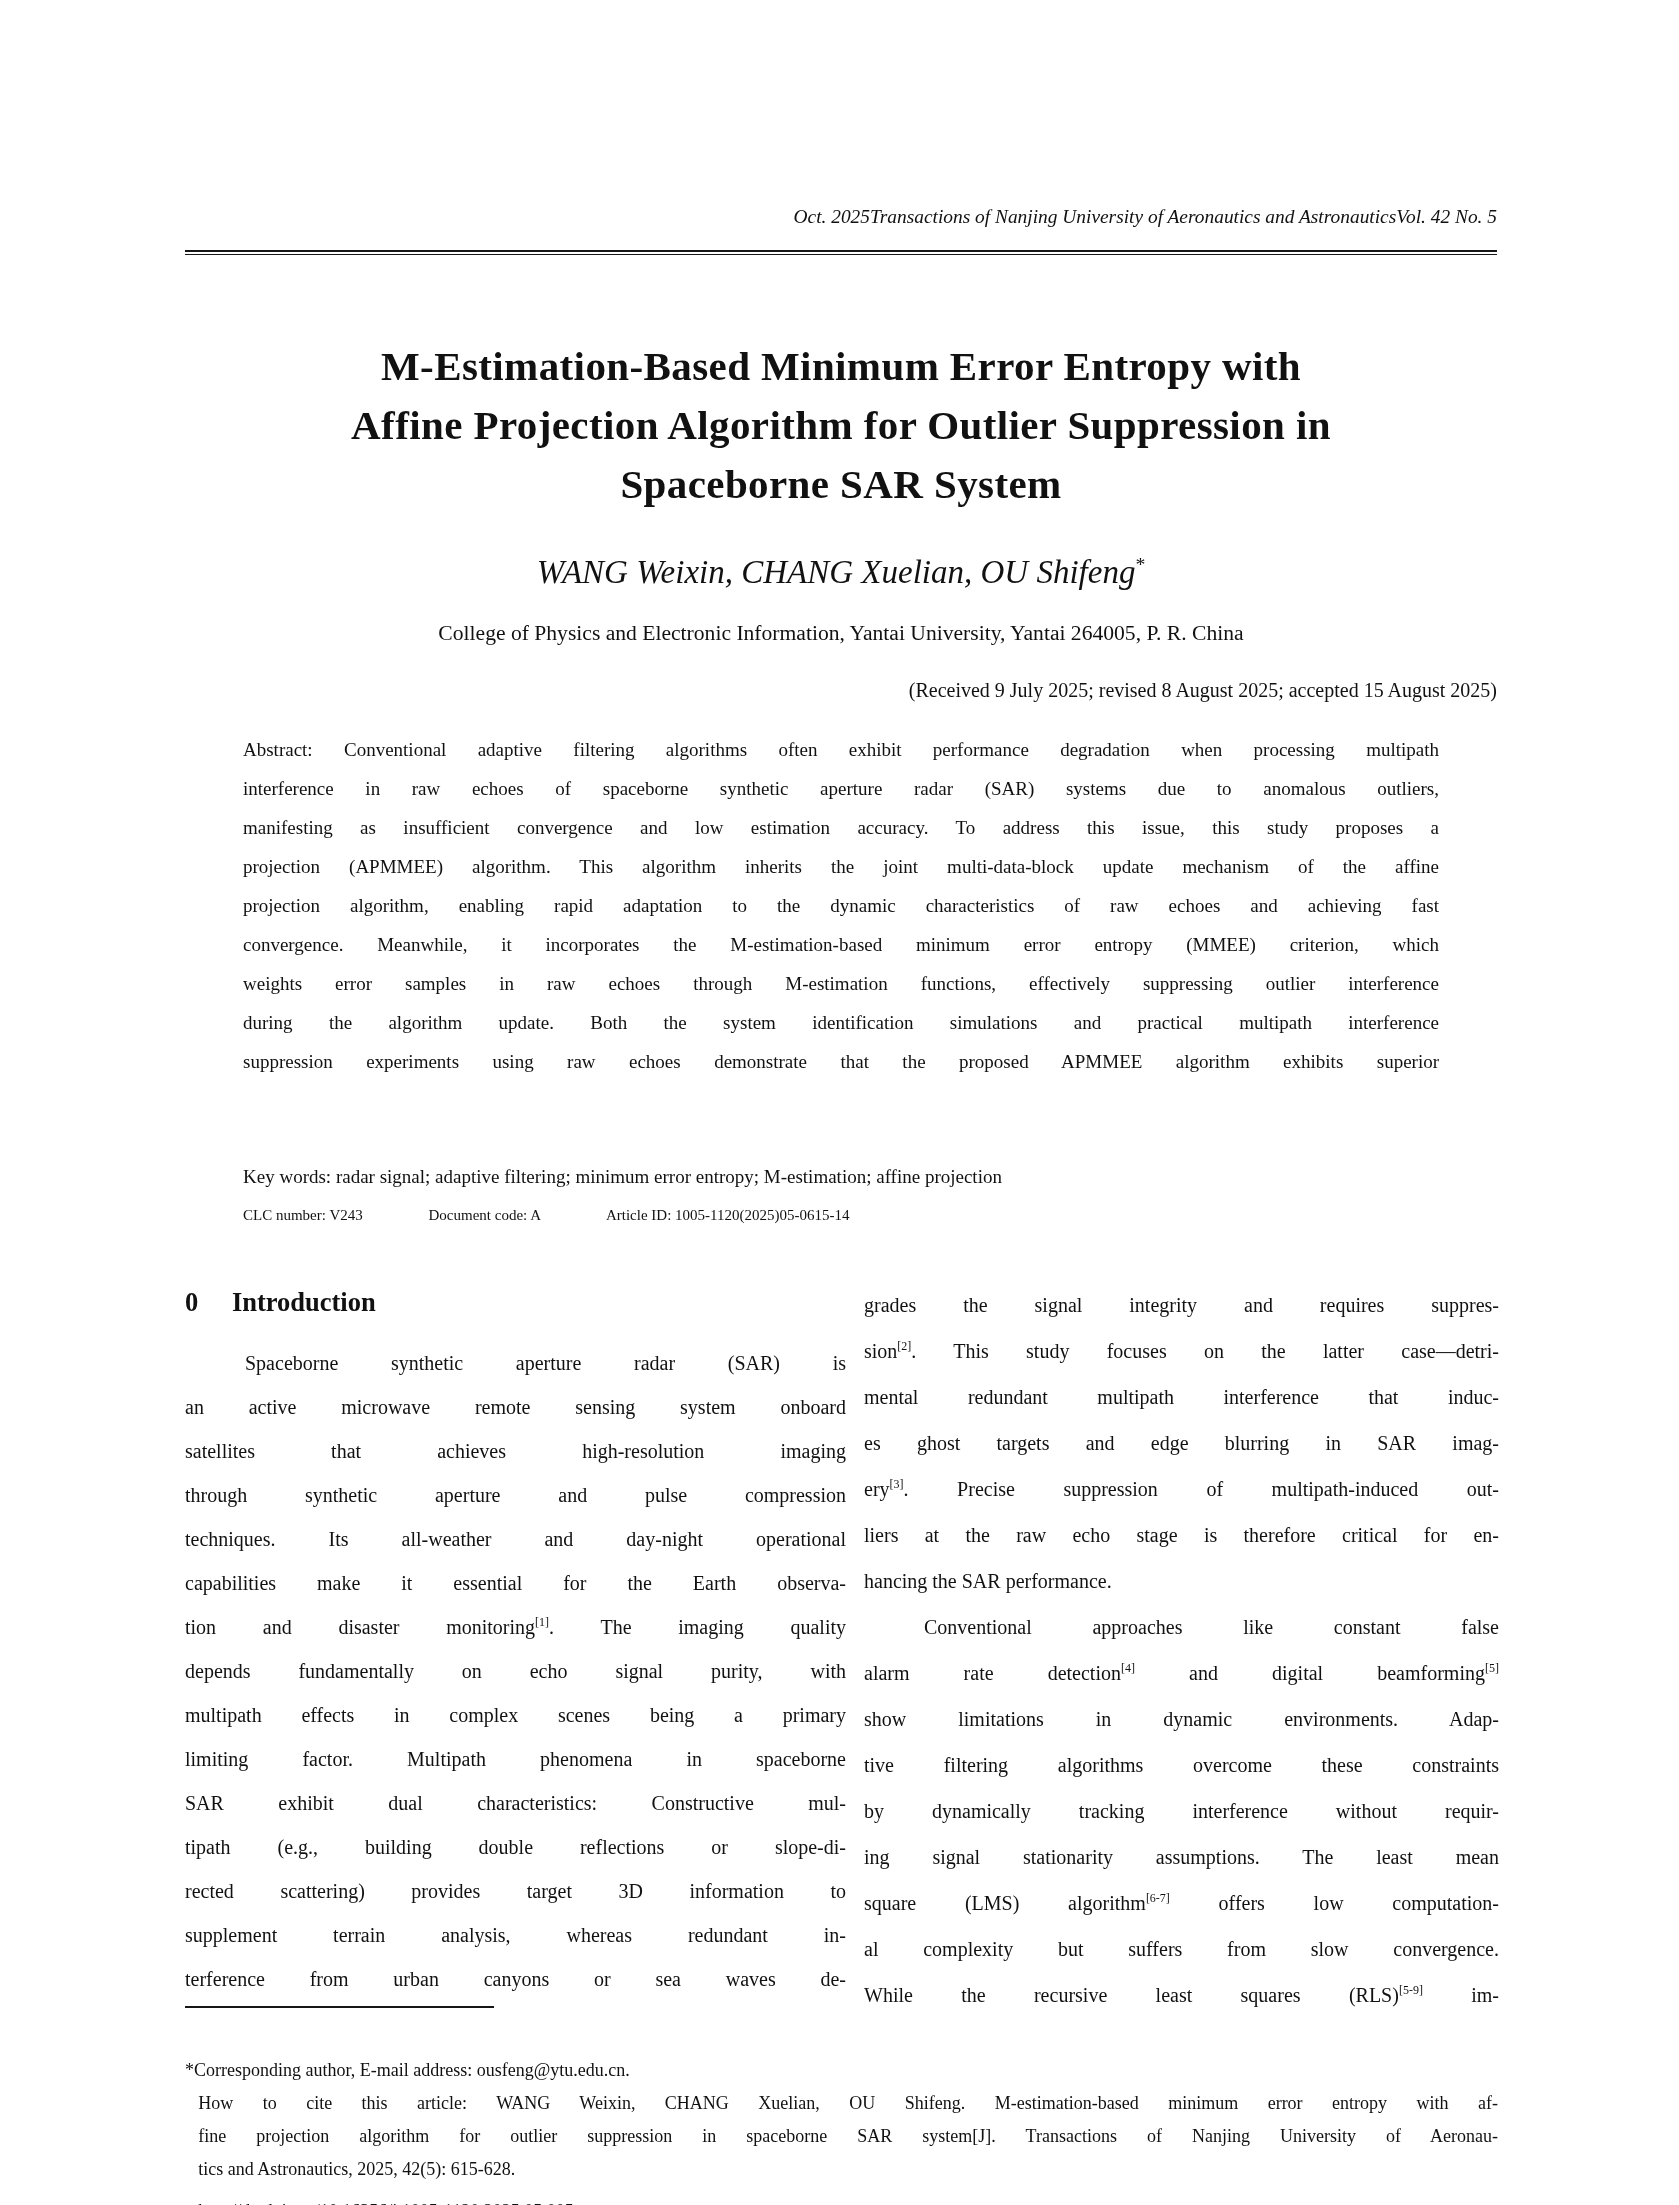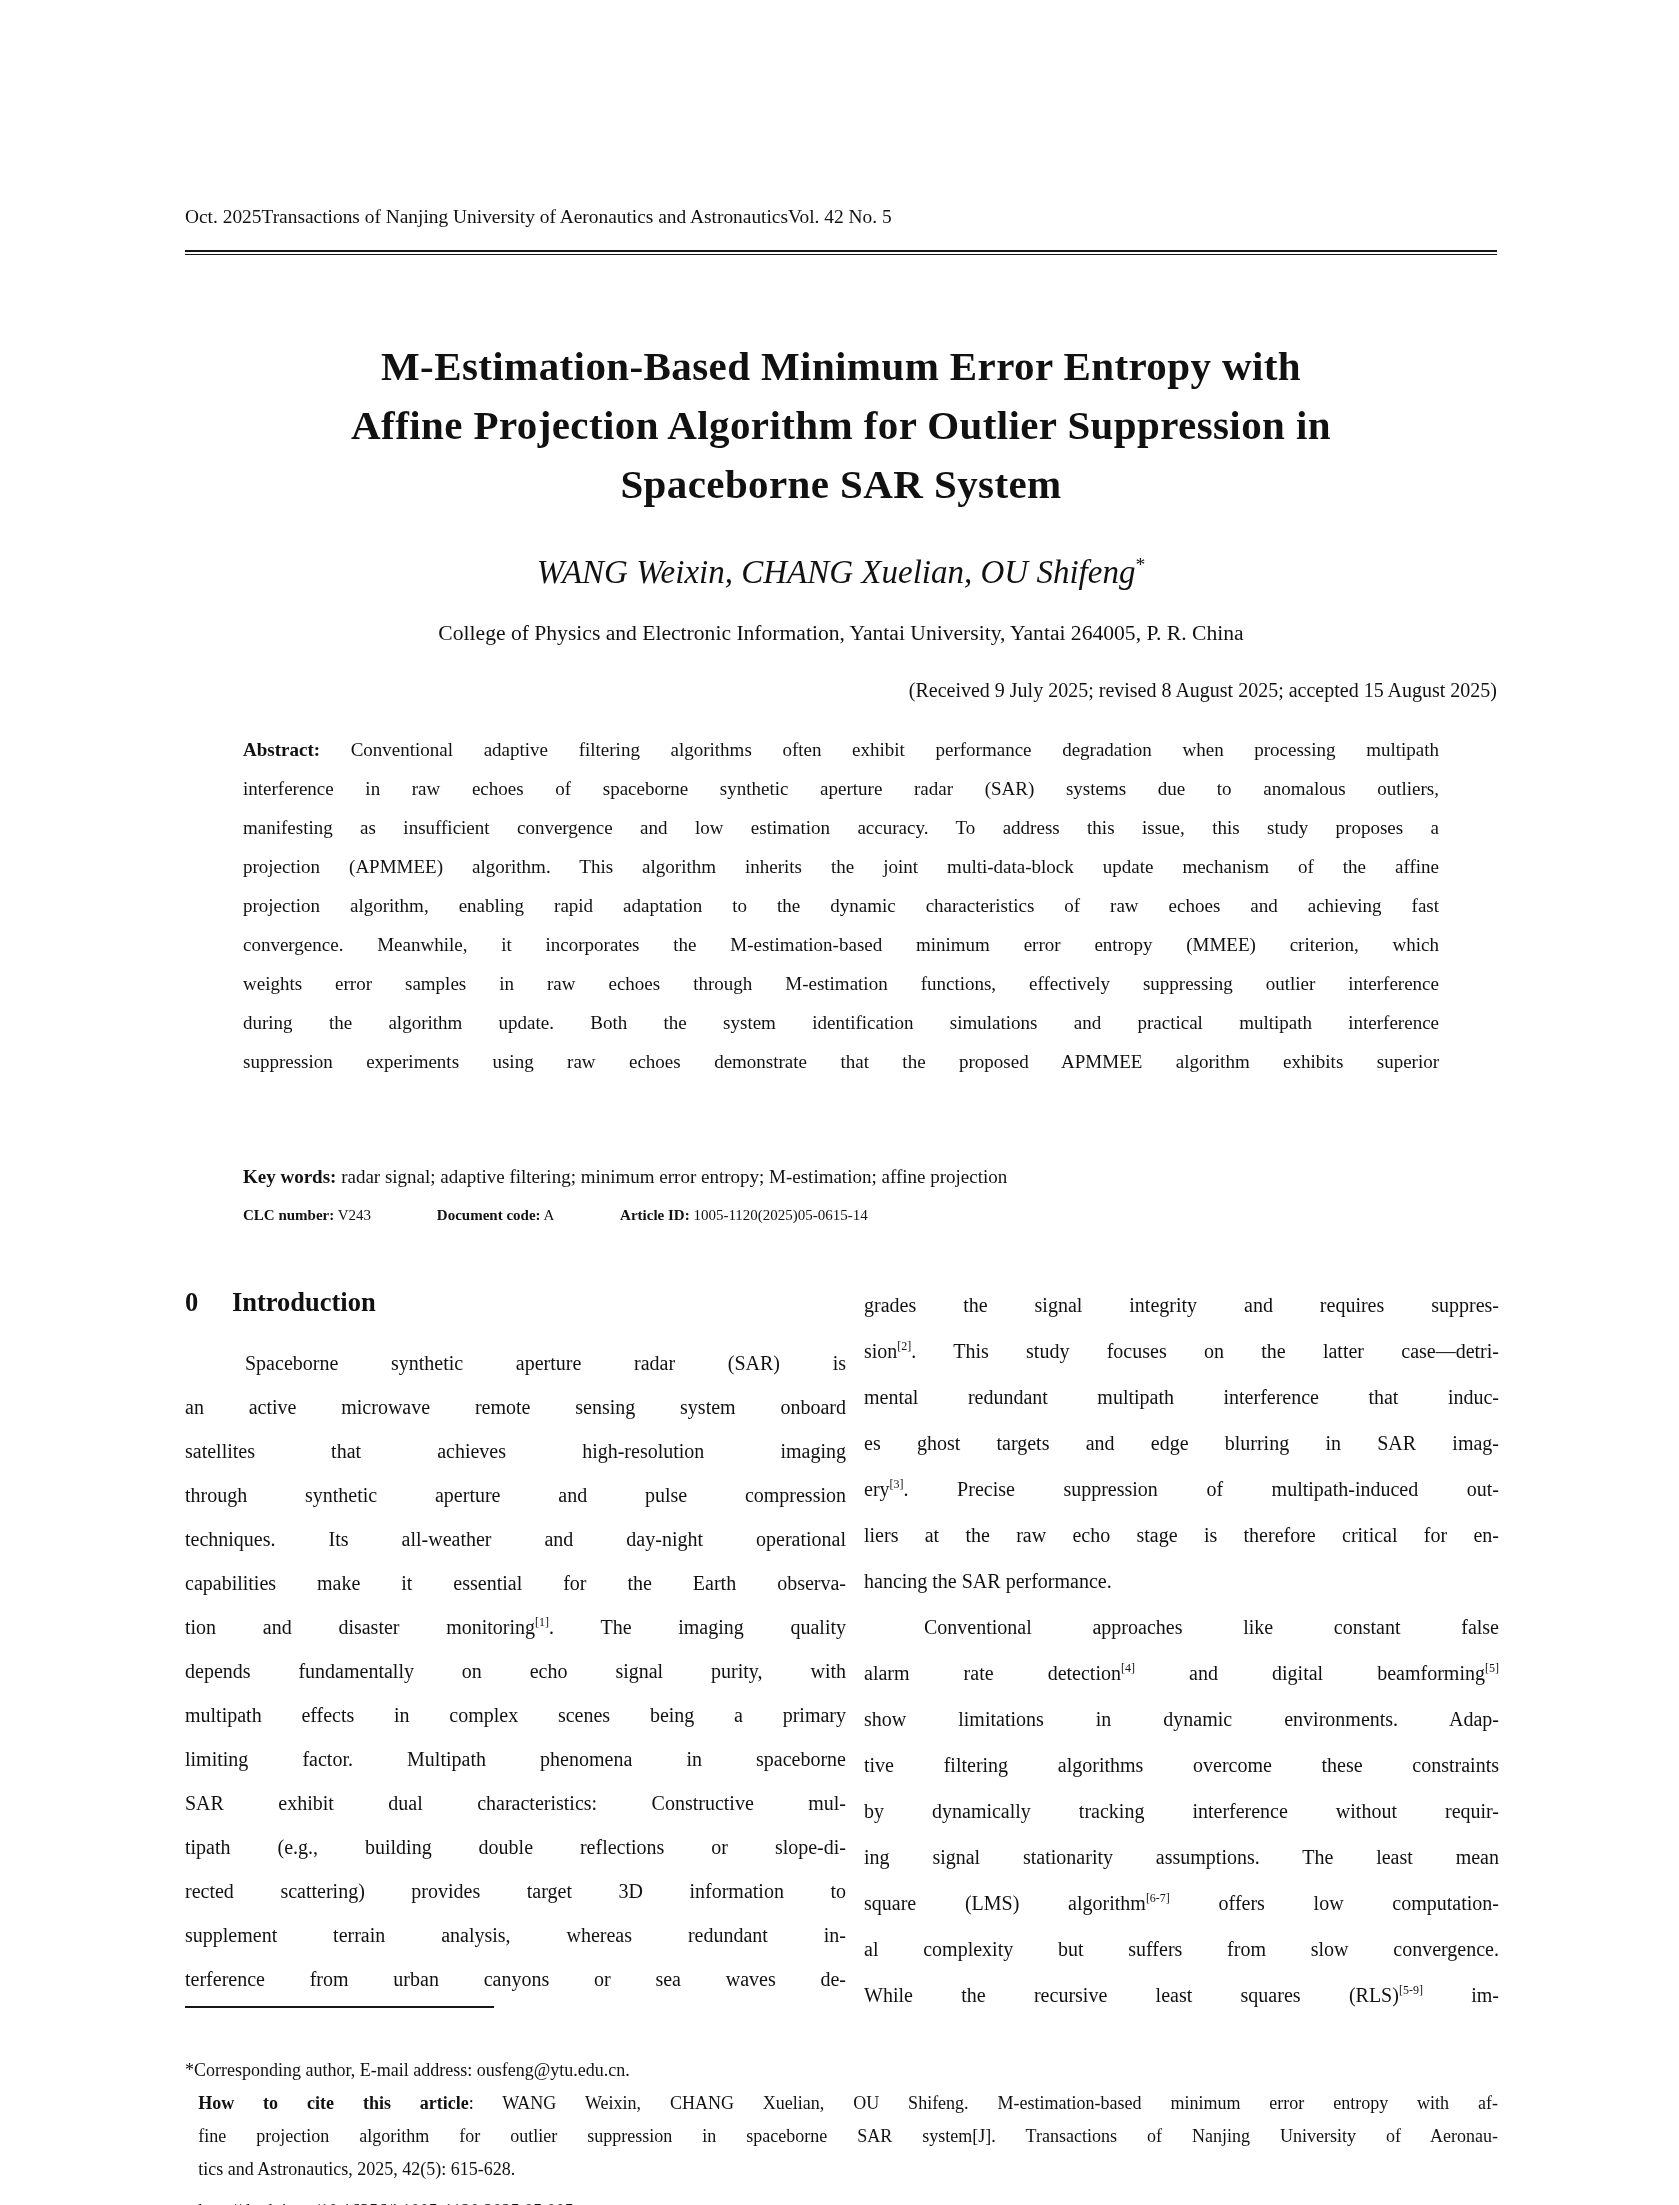--- a/index.html
+++ b/index.html
@@ -3,22 +3,22 @@
 <meta charset="utf-8">
 <style>
   html,body{margin:0;padding:0;}
   body{
     width:1680px;height:2357px;background:#ffffff;position:relative;overflow:hidden;
     font-family:"Liberation Serif","DejaVu Serif",serif;color:#111111;
   }
   .page{position:absolute;inset:0;}
   .header{
     position:absolute;top:206px;left:185px;width:1312px;
-    display:flex;justify-content:flex-start;align-items:baseline;
-    font-size:19.4px;line-height:21px;white-space:nowrap;
+    display:flex;justify-content:flex-end;align-items:baseline;
+    font-size:19.4px;line-height:21px;white-space:nowrap;font-style:italic;
   }
   .rule{
     position:absolute;top:250px;left:185px;width:1312px;height:1.8px;
     border-top:2.2px solid #161616;border-bottom:1.8px solid #161616;
   }
   .title{
     position:absolute;top:337px;left:185px;width:1312px;text-align:center;
     font-size:41px;font-weight:bold;line-height:59px;letter-spacing:0.4px;
   }
   .authors{
@@ -57,21 +57,21 @@
   .col-right{top:1282px;left:864px;width:635px;}
   .col-right .ln{line-height:46px;}
   .just{text-align:justify;text-align-last:justify;}
   .ind{text-indent:60px;}
   .fn-rule{position:absolute;top:2006px;left:185px;width:309px;height:2.2px;background:#161616;}
   .footnotes{position:absolute;top:2054px;left:185px;width:1313px;font-size:18px;}
   .footnotes .ln{line-height:33px;}
   .fi{padding-left:13.2px;}
   .doi{margin-top:8.8px;}
   sup{font-size:60%;vertical-align:super;line-height:0;}
-  b{font-weight:bold;}
+  b{font-weight:normal;}
 </style>
 </head>
 <body>
 
 <div class="page">
 
   <div class="header">
     <span>Oct. 2025</span>
     <span>Transactions of Nanjing University of Aeronautics and Astronautics</span>
     <span>Vol. 42 No. 5</span>

